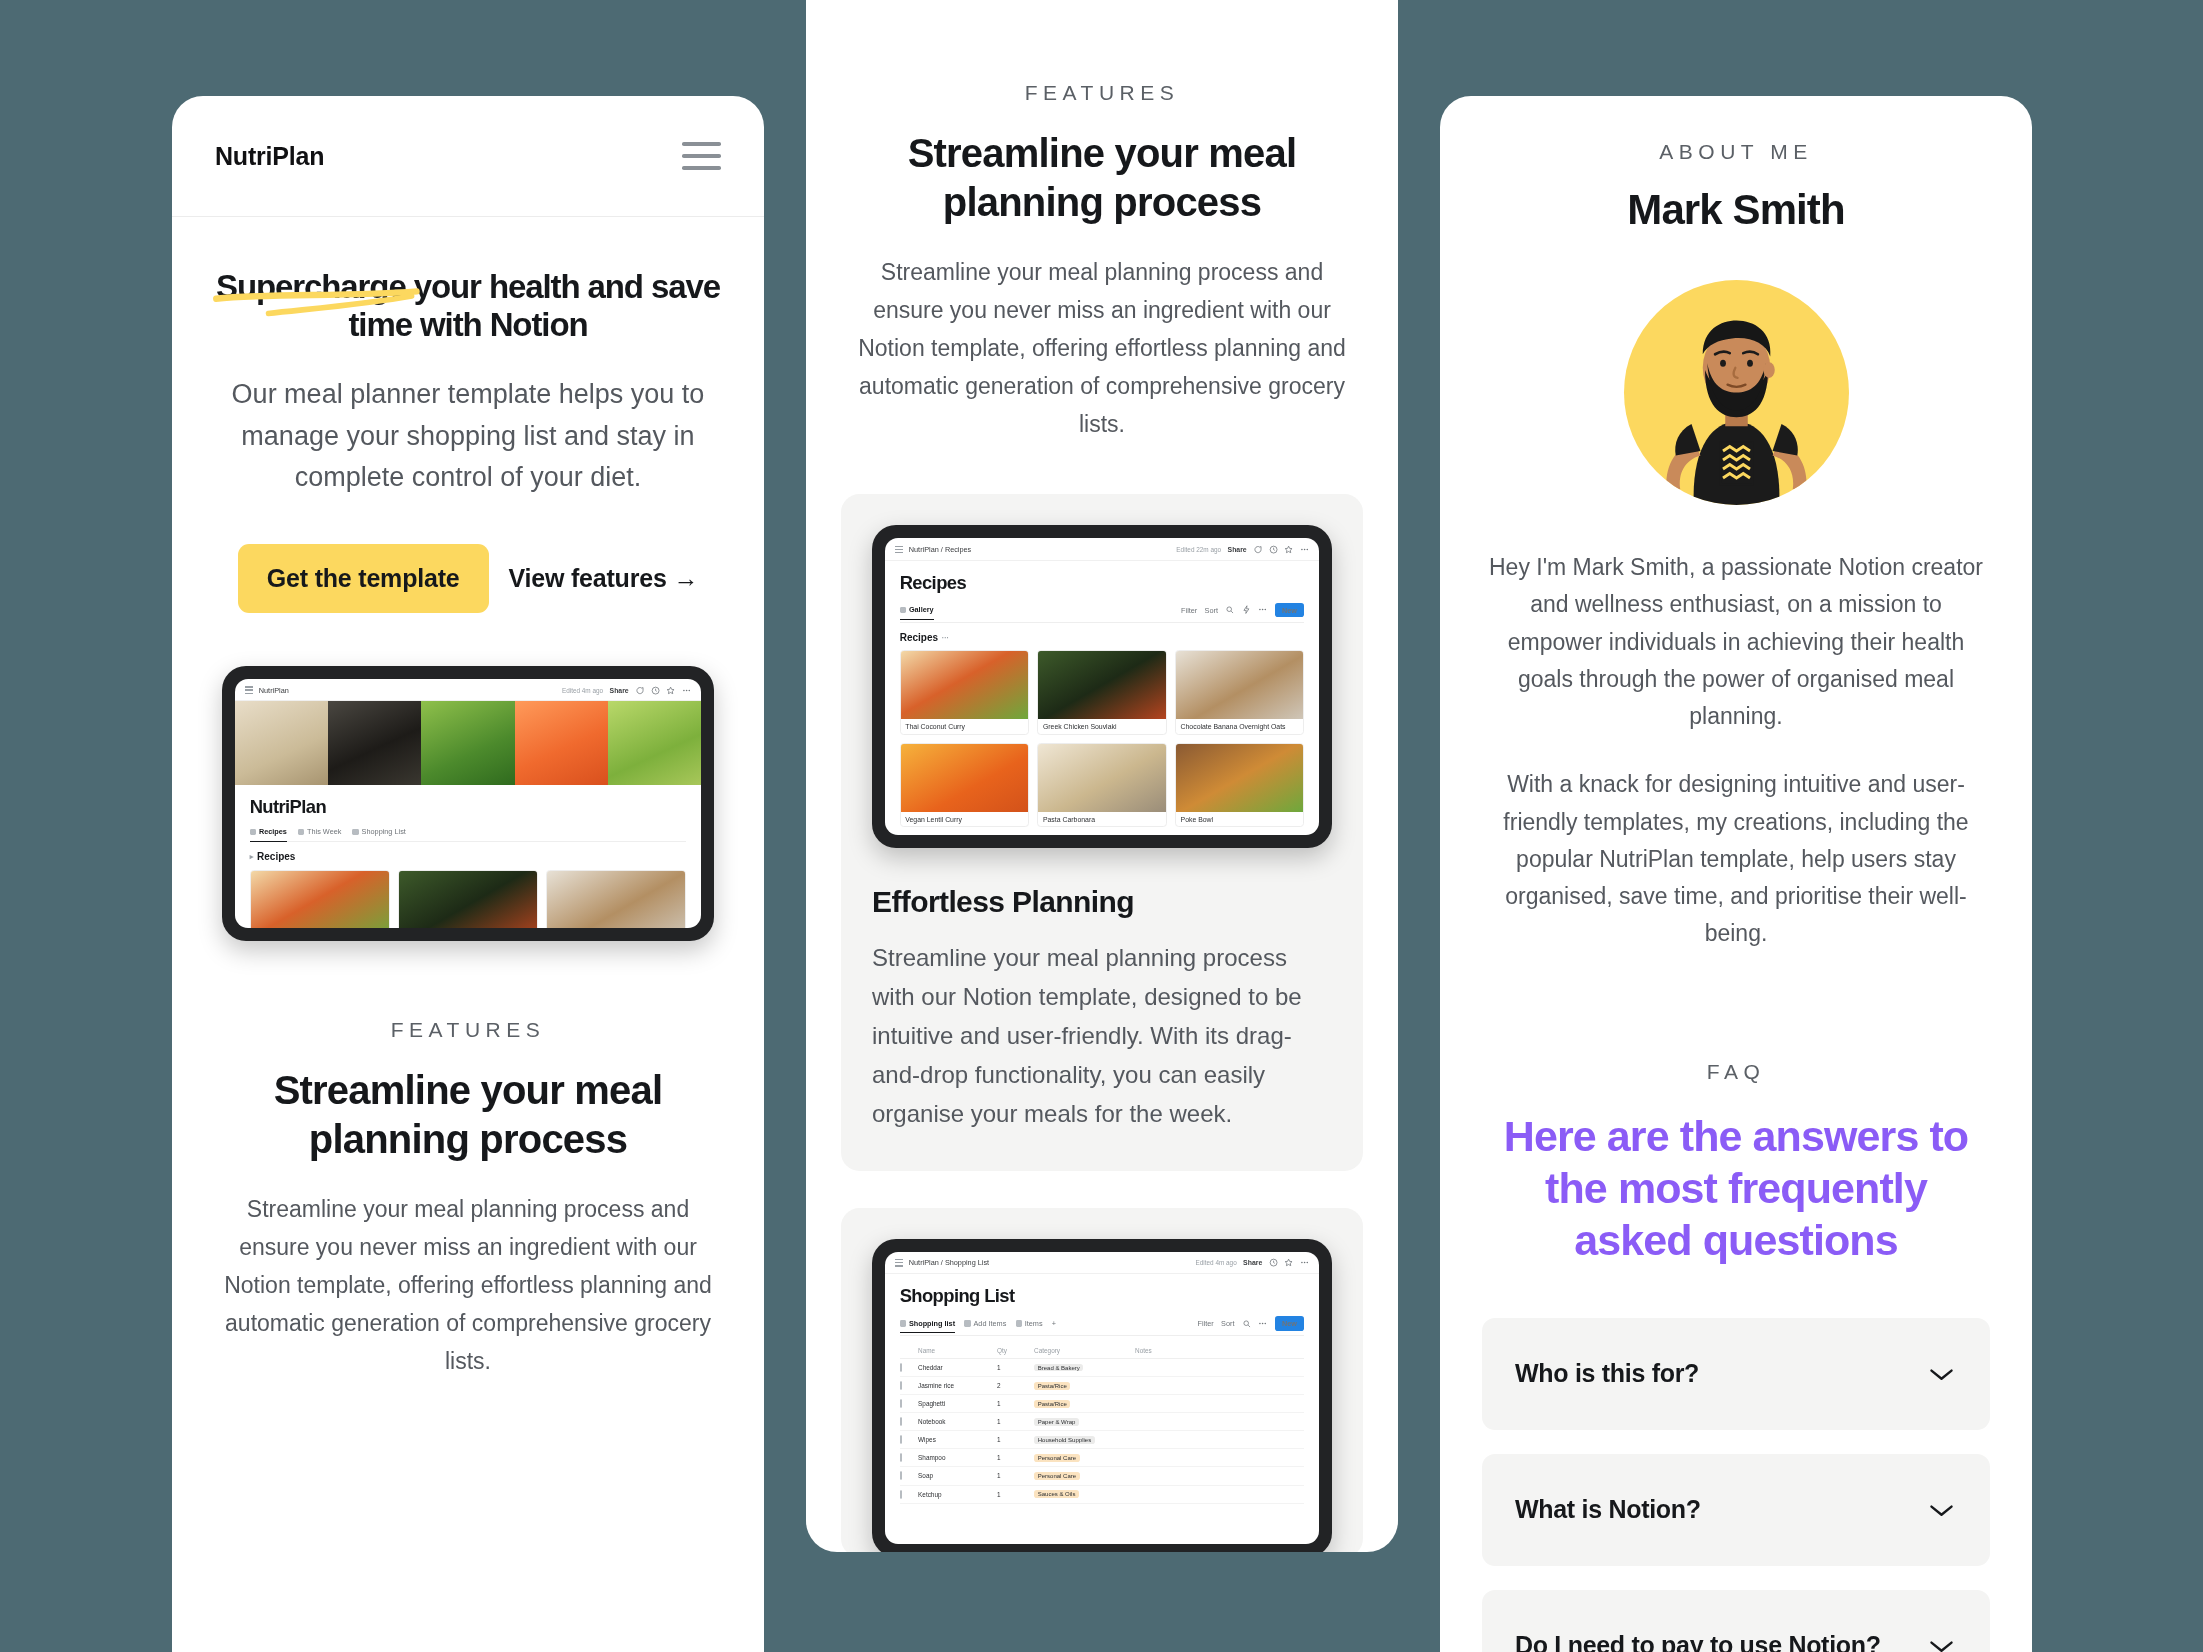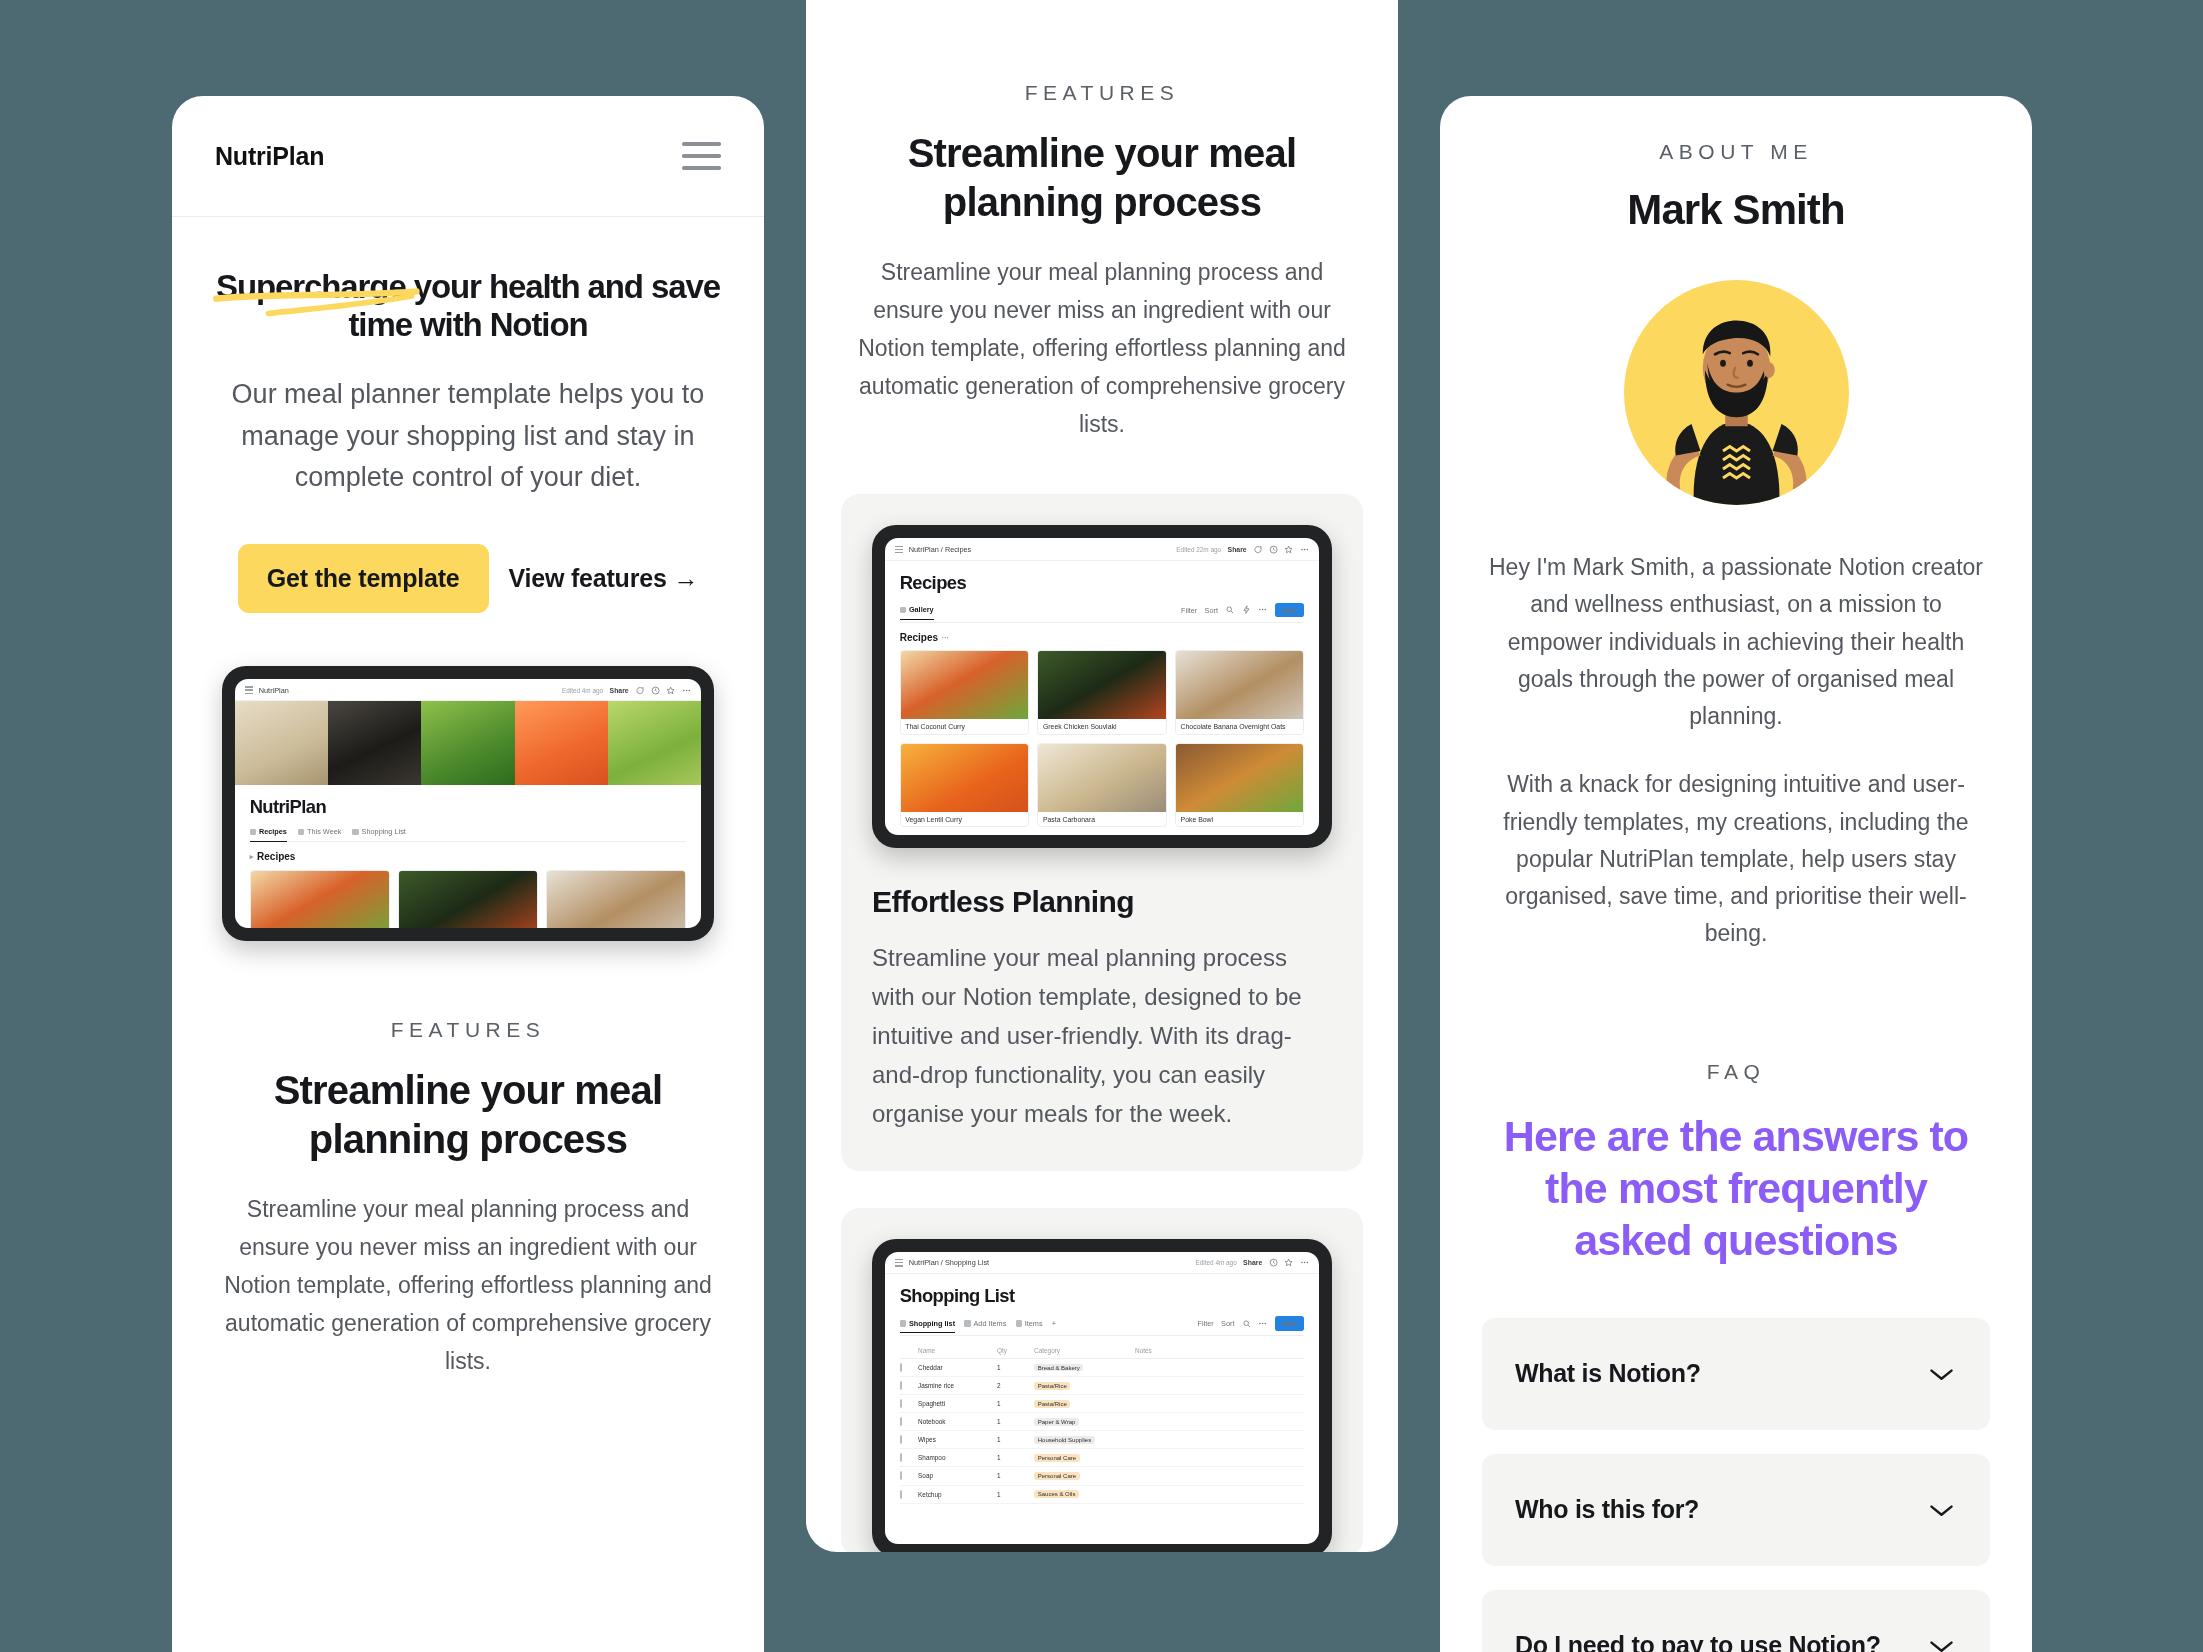--- a/index.html
+++ b/index.html
@@ -705,29 +705,29 @@
     <p class="bio">Hey I'm Mark Smith, a passionate Notion creator and wellness enthusiast, on a mission to empower individuals in achieving their health goals through the power of organised meal planning.</p>
     <p class="bio">With a knack for designing intuitive and user-friendly templates, my creations, including the popular NutriPlan template, help users stay organised, save time, and prioritise their well-being.</p>
   </div>
 
   <div style="padding:107px 42px 0;">
     <div class="eyebrow">FAQ</div>
     <h2 class="faq-h2">Here are the answers to the most frequently asked questions</h2>
 
     <div class="faq-list">
       <div class="faq-item">
-        <span class="faq-q">What is Notion?</span>
+        <span class="faq-q">Who is this for?</span>
         <span class="chev">
             <svg viewBox="0 0 34 20" fill="none" stroke="#16181b" stroke-width="2.6" stroke-linecap="round" stroke-linejoin="round">
               <path d="M6 6 L17 15 L28 6"></path>
             </svg>
           </span>
       </div>
       <div class="faq-item">
-        <span class="faq-q">Who is this for?</span>
+        <span class="faq-q">What is Notion?</span>
         <span class="chev">
             <svg viewBox="0 0 34 20" fill="none" stroke="#16181b" stroke-width="2.6" stroke-linecap="round" stroke-linejoin="round">
               <path d="M6 6 L17 15 L28 6"></path>
             </svg>
           </span>
       </div>
       <div class="faq-item">
         <span class="faq-q">Do I need to pay to use Notion?</span>
         <span class="chev">
             <svg viewBox="0 0 34 20" fill="none" stroke="#16181b" stroke-width="2.6" stroke-linecap="round" stroke-linejoin="round">

